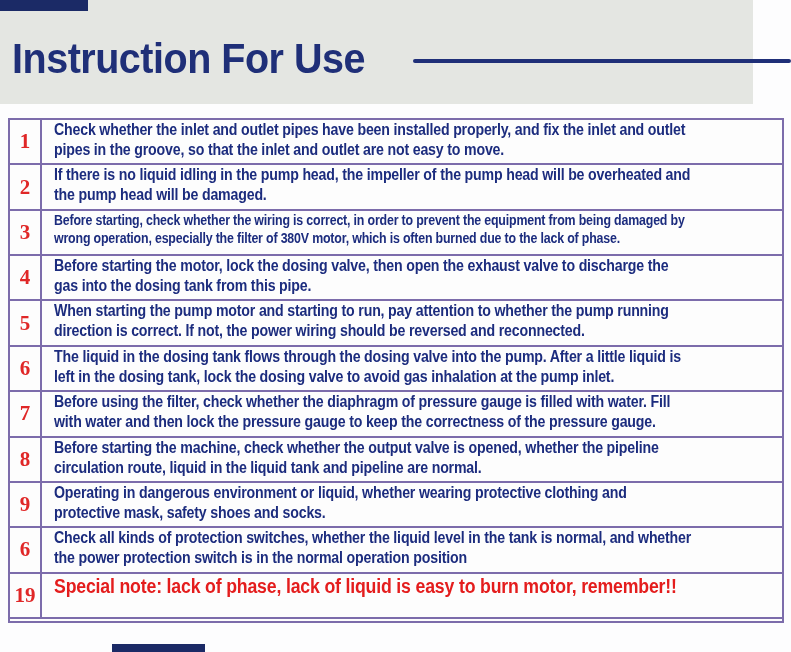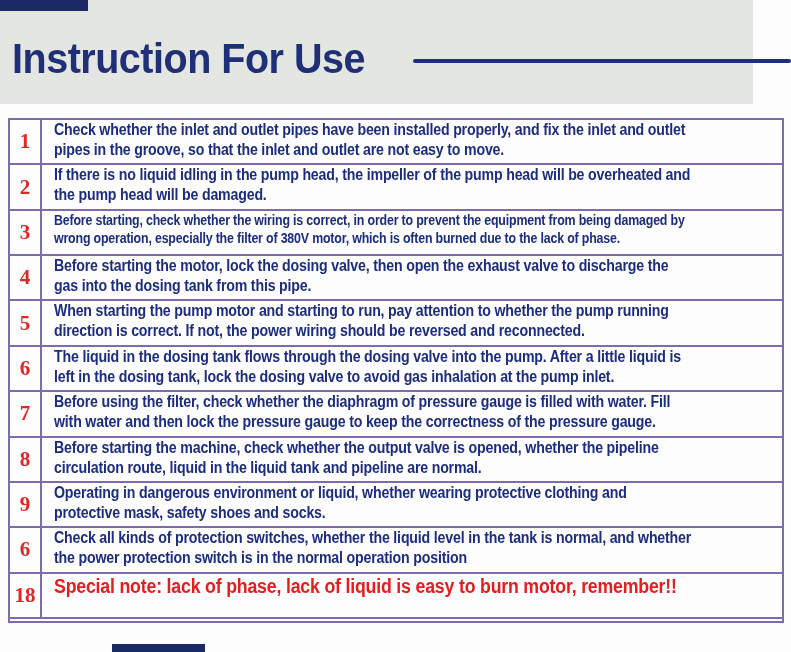--- a/index.html
+++ b/index.html
@@ -141,20 +141,20 @@
       </div>
   </div>
   <div class="row">
     <div class="num">6</div>
     <div class="txt">
         <span>Check all kinds of protection switches, whether the liquid level in the tank is normal, and whether
 the power protection switch is in the normal operation position</span>
       </div>
   </div>
   <div class="row special">
-    <div class="num">18</div>
+    <div class="num">19</div>
     <div class="txt">
         <span>Special note: lack of phase, lack of liquid is easy to burn motor, remember!!</span>
       </div>
   </div>
 </div>
 
 <div class="artifact bt"></div>
 
 </body></html>

